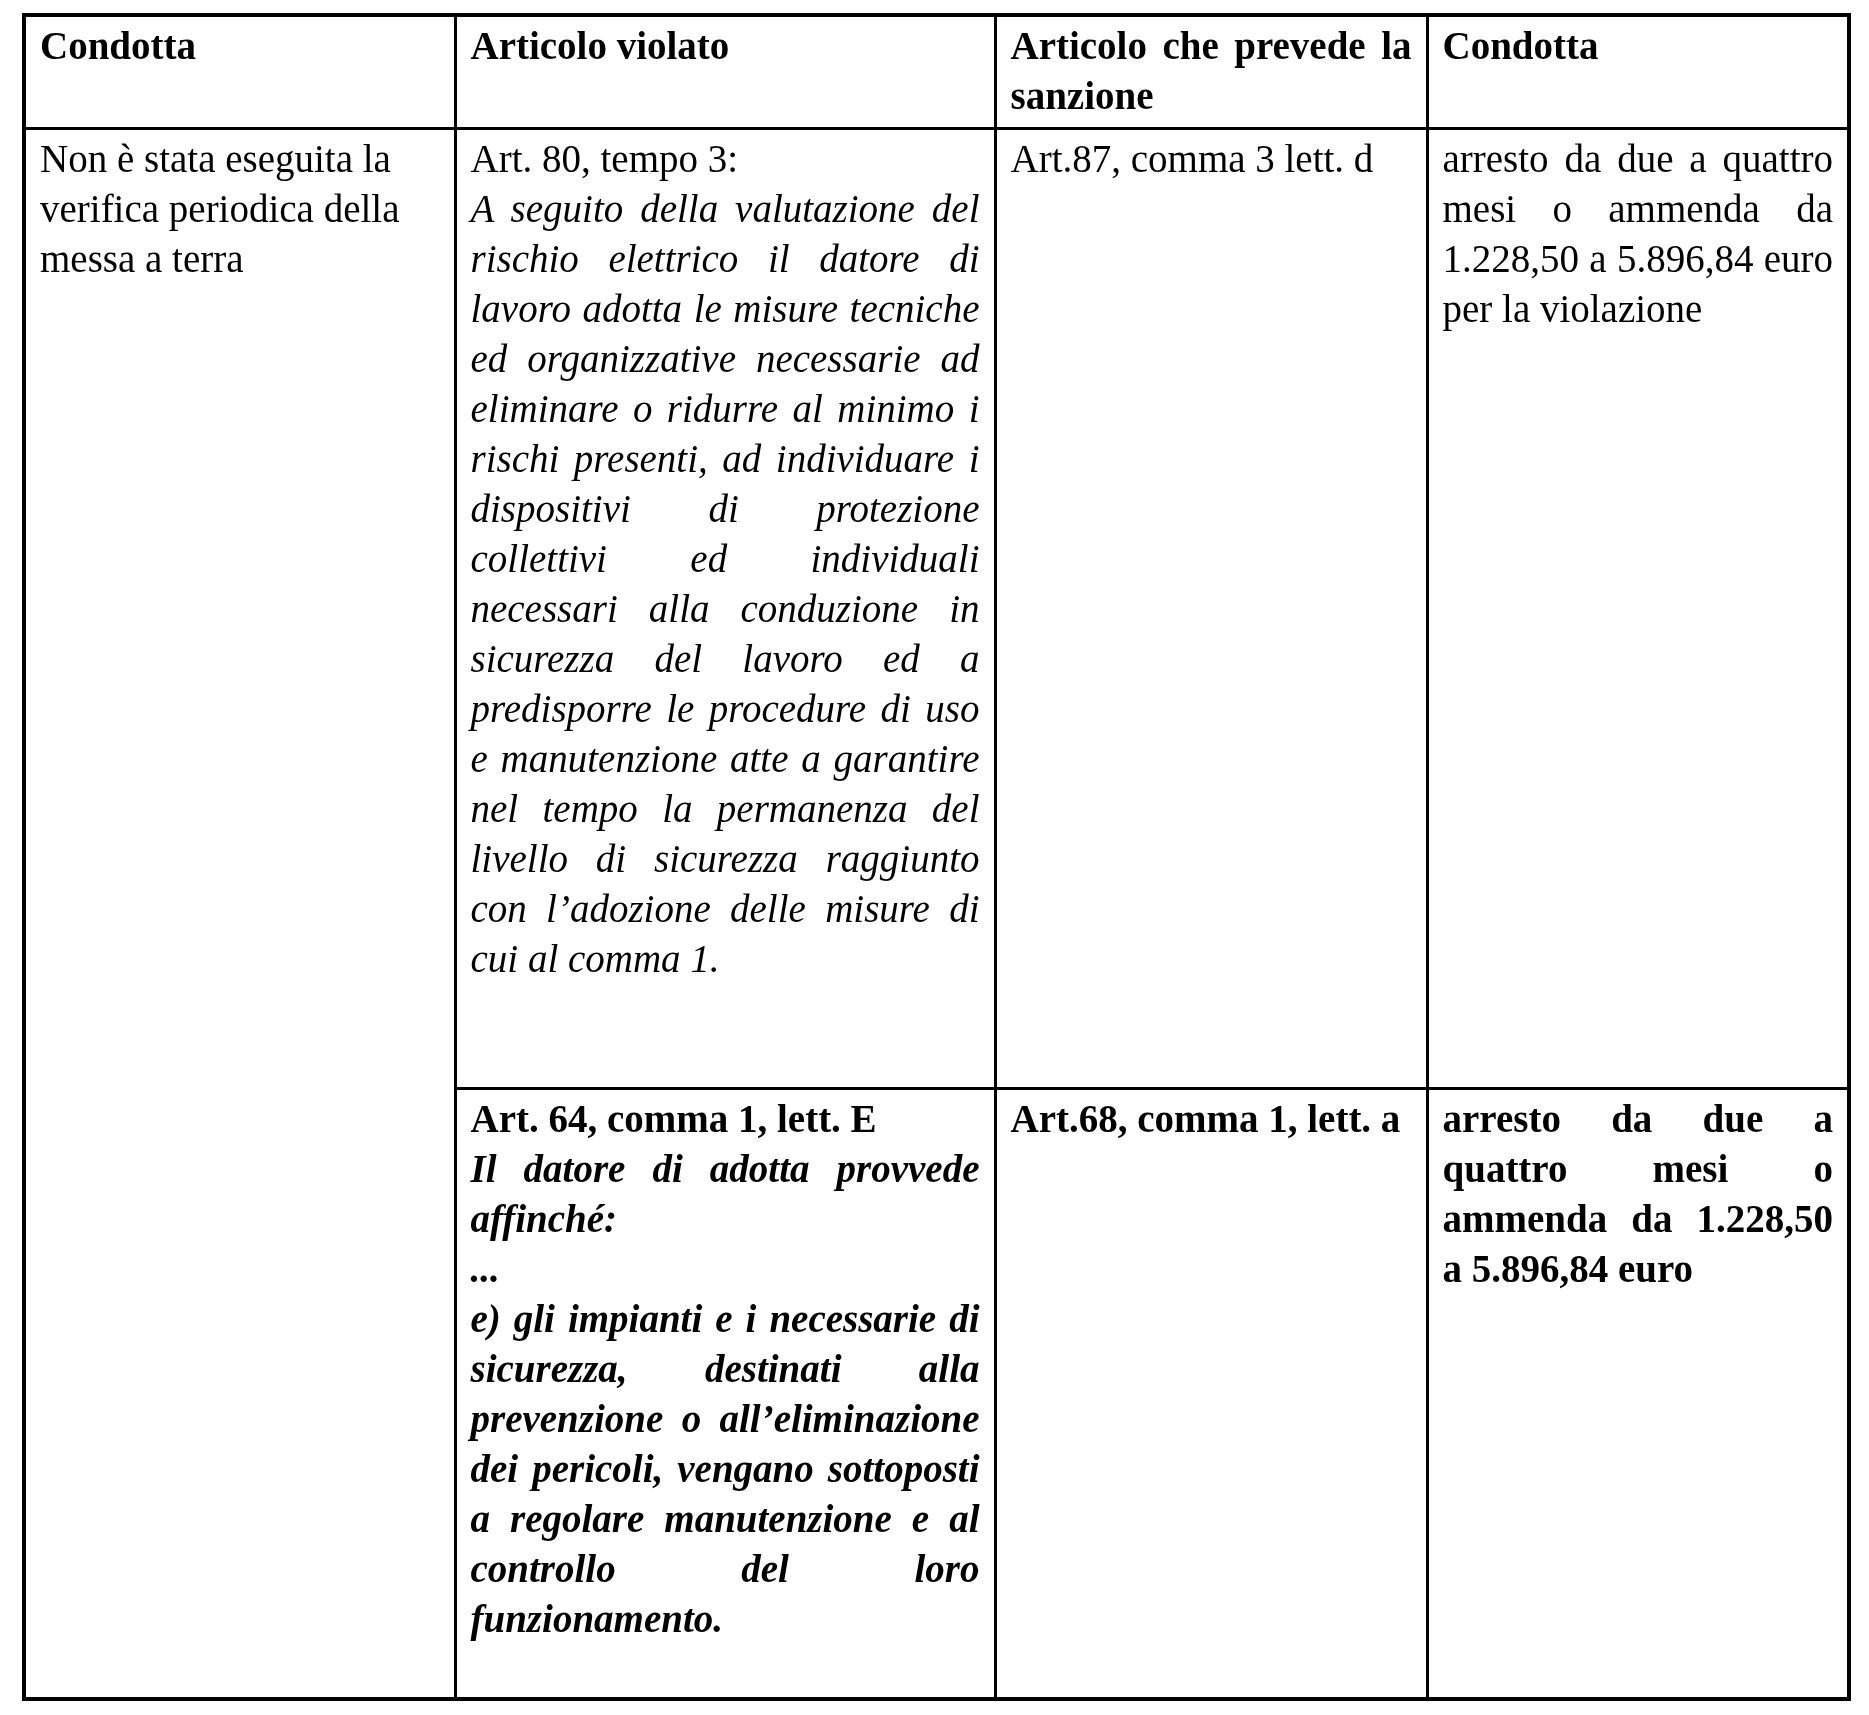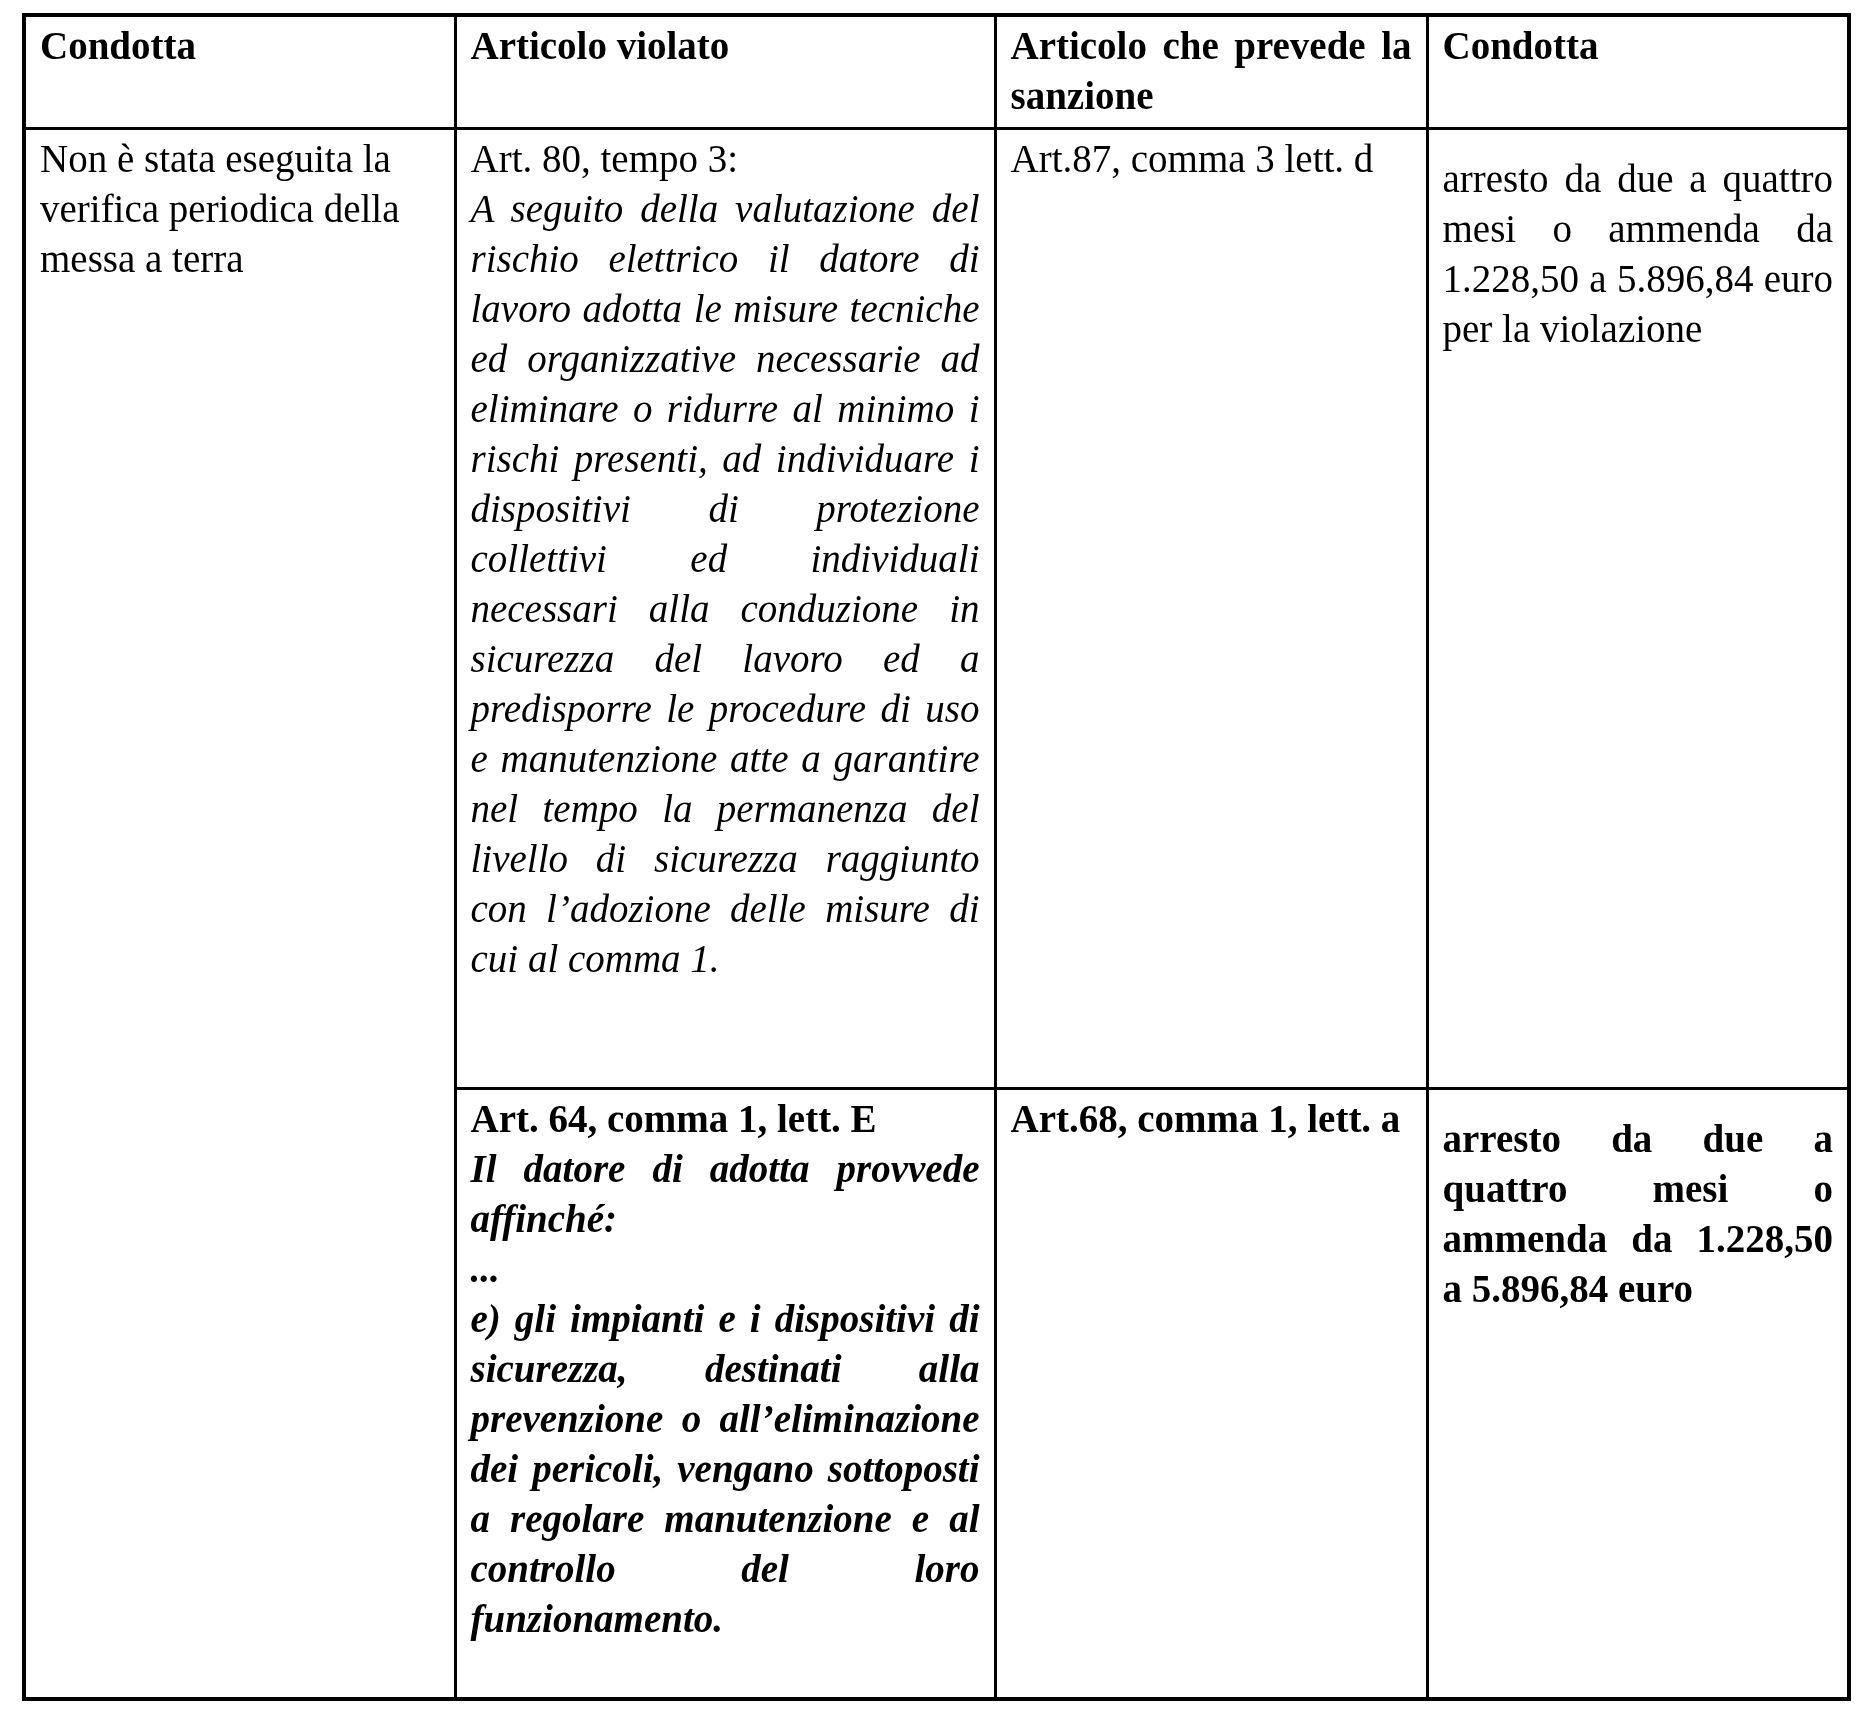--- a/index.html
+++ b/index.html
@@ -52,21 +52,21 @@
   td.condotta {
     vertical-align: middle;
     text-align: left;
   }
   p { margin: 0; }
   .law {
     font-style: italic;
     text-align: justify;
   }
   .plain { font-style: normal; }
-  .just { text-align: justify; margin-top: 20px; }
+  .just { text-align: justify; }
 </style>
 </head>
 <body>
 
 <div class="page">
   <table class="sanzioni">
     <colgroup>
       <col style="width:431px">
       <col style="width:540px">
       <col style="width:432px">
@@ -94,21 +94,21 @@
         <td>
           <p class="just">arresto da due a quattro mesi o ammenda da 1.228,50 a 5.896,84 euro per la violazione</p>
         </td>
       </tr>
 
       <tr class="r2">
         <td>
           <p class="plain">Art. 64, comma 1, lett. E</p>
           <p class="law">Il datore di adotta provvede affinché:</p>
           <p class="law">...</p>
-          <p class="law">e) gli impianti e i dispositivi di sicurezza, destinati alla prevenzione o all’eliminazione dei pericoli, vengano sottoposti a regolare manutenzione e al controllo del loro funzionamento.</p>
+          <p class="law">e) gli impianti e i necessarie di sicurezza, destinati alla prevenzione o all’eliminazione dei pericoli, vengano sottoposti a regolare manutenzione e al controllo del loro funzionamento.</p>
         </td>
         <td>
           <p>Art.68, comma 1, lett. a</p>
         </td>
         <td>
           <p class="just">arresto da due a quattro mesi o ammenda da 1.228,50 a 5.896,84 euro</p>
         </td>
       </tr>
     </tbody>
   </table>

